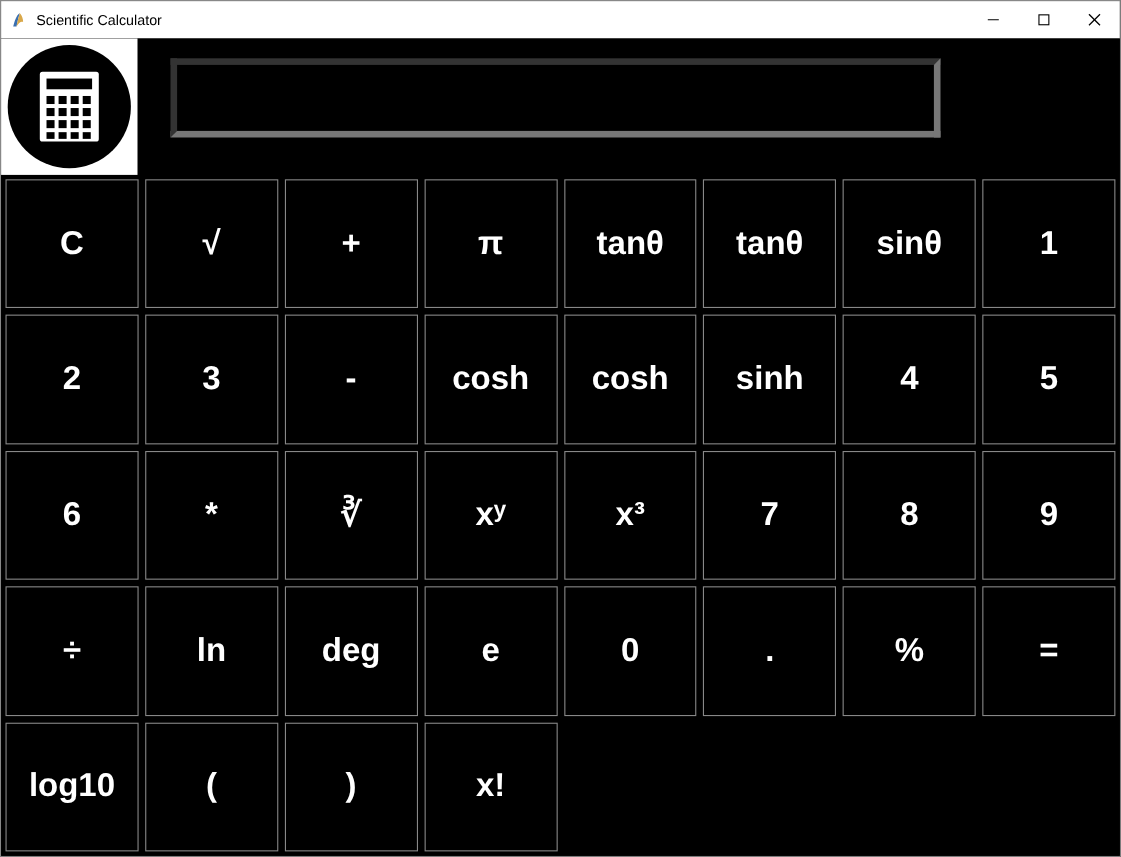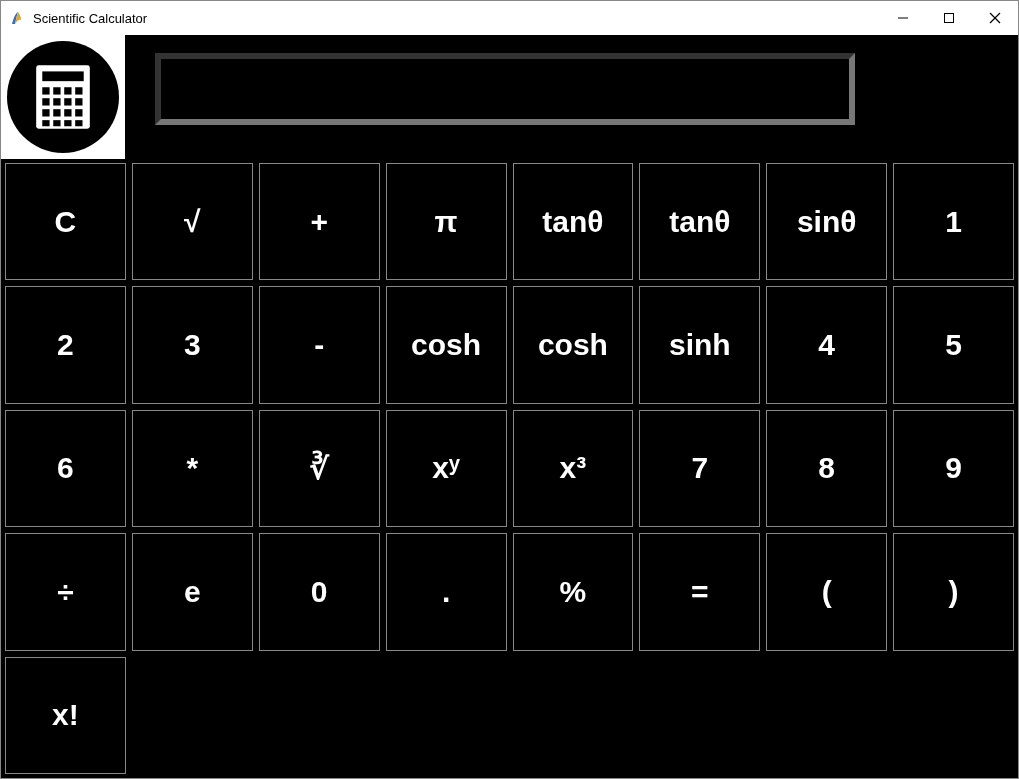--- a/index.html
+++ b/index.html
@@ -119,23 +119,26 @@
         <div class="key">5</div>
         <div class="key">6</div>
         <div class="key">*</div>
         <div class="key">∛</div>
         <div class="key">xʸ</div>
         <div class="key">x³</div>
         <div class="key">7</div>
         <div class="key">8</div>
         <div class="key">9</div>
         <div class="key">÷</div>
+        <div class="key">ln</div>
+        <div class="key">deg</div>
         <div class="key">e</div>
         <div class="key">0</div>
         <div class="key">.</div>
         <div class="key">%</div>
         <div class="key">=</div>
+        <div class="key">log10</div>
         <div class="key">(</div>
         <div class="key">)</div>
         <div class="key">x!</div>
       </div>
   </div>
 </div>
 
 </body></html>

